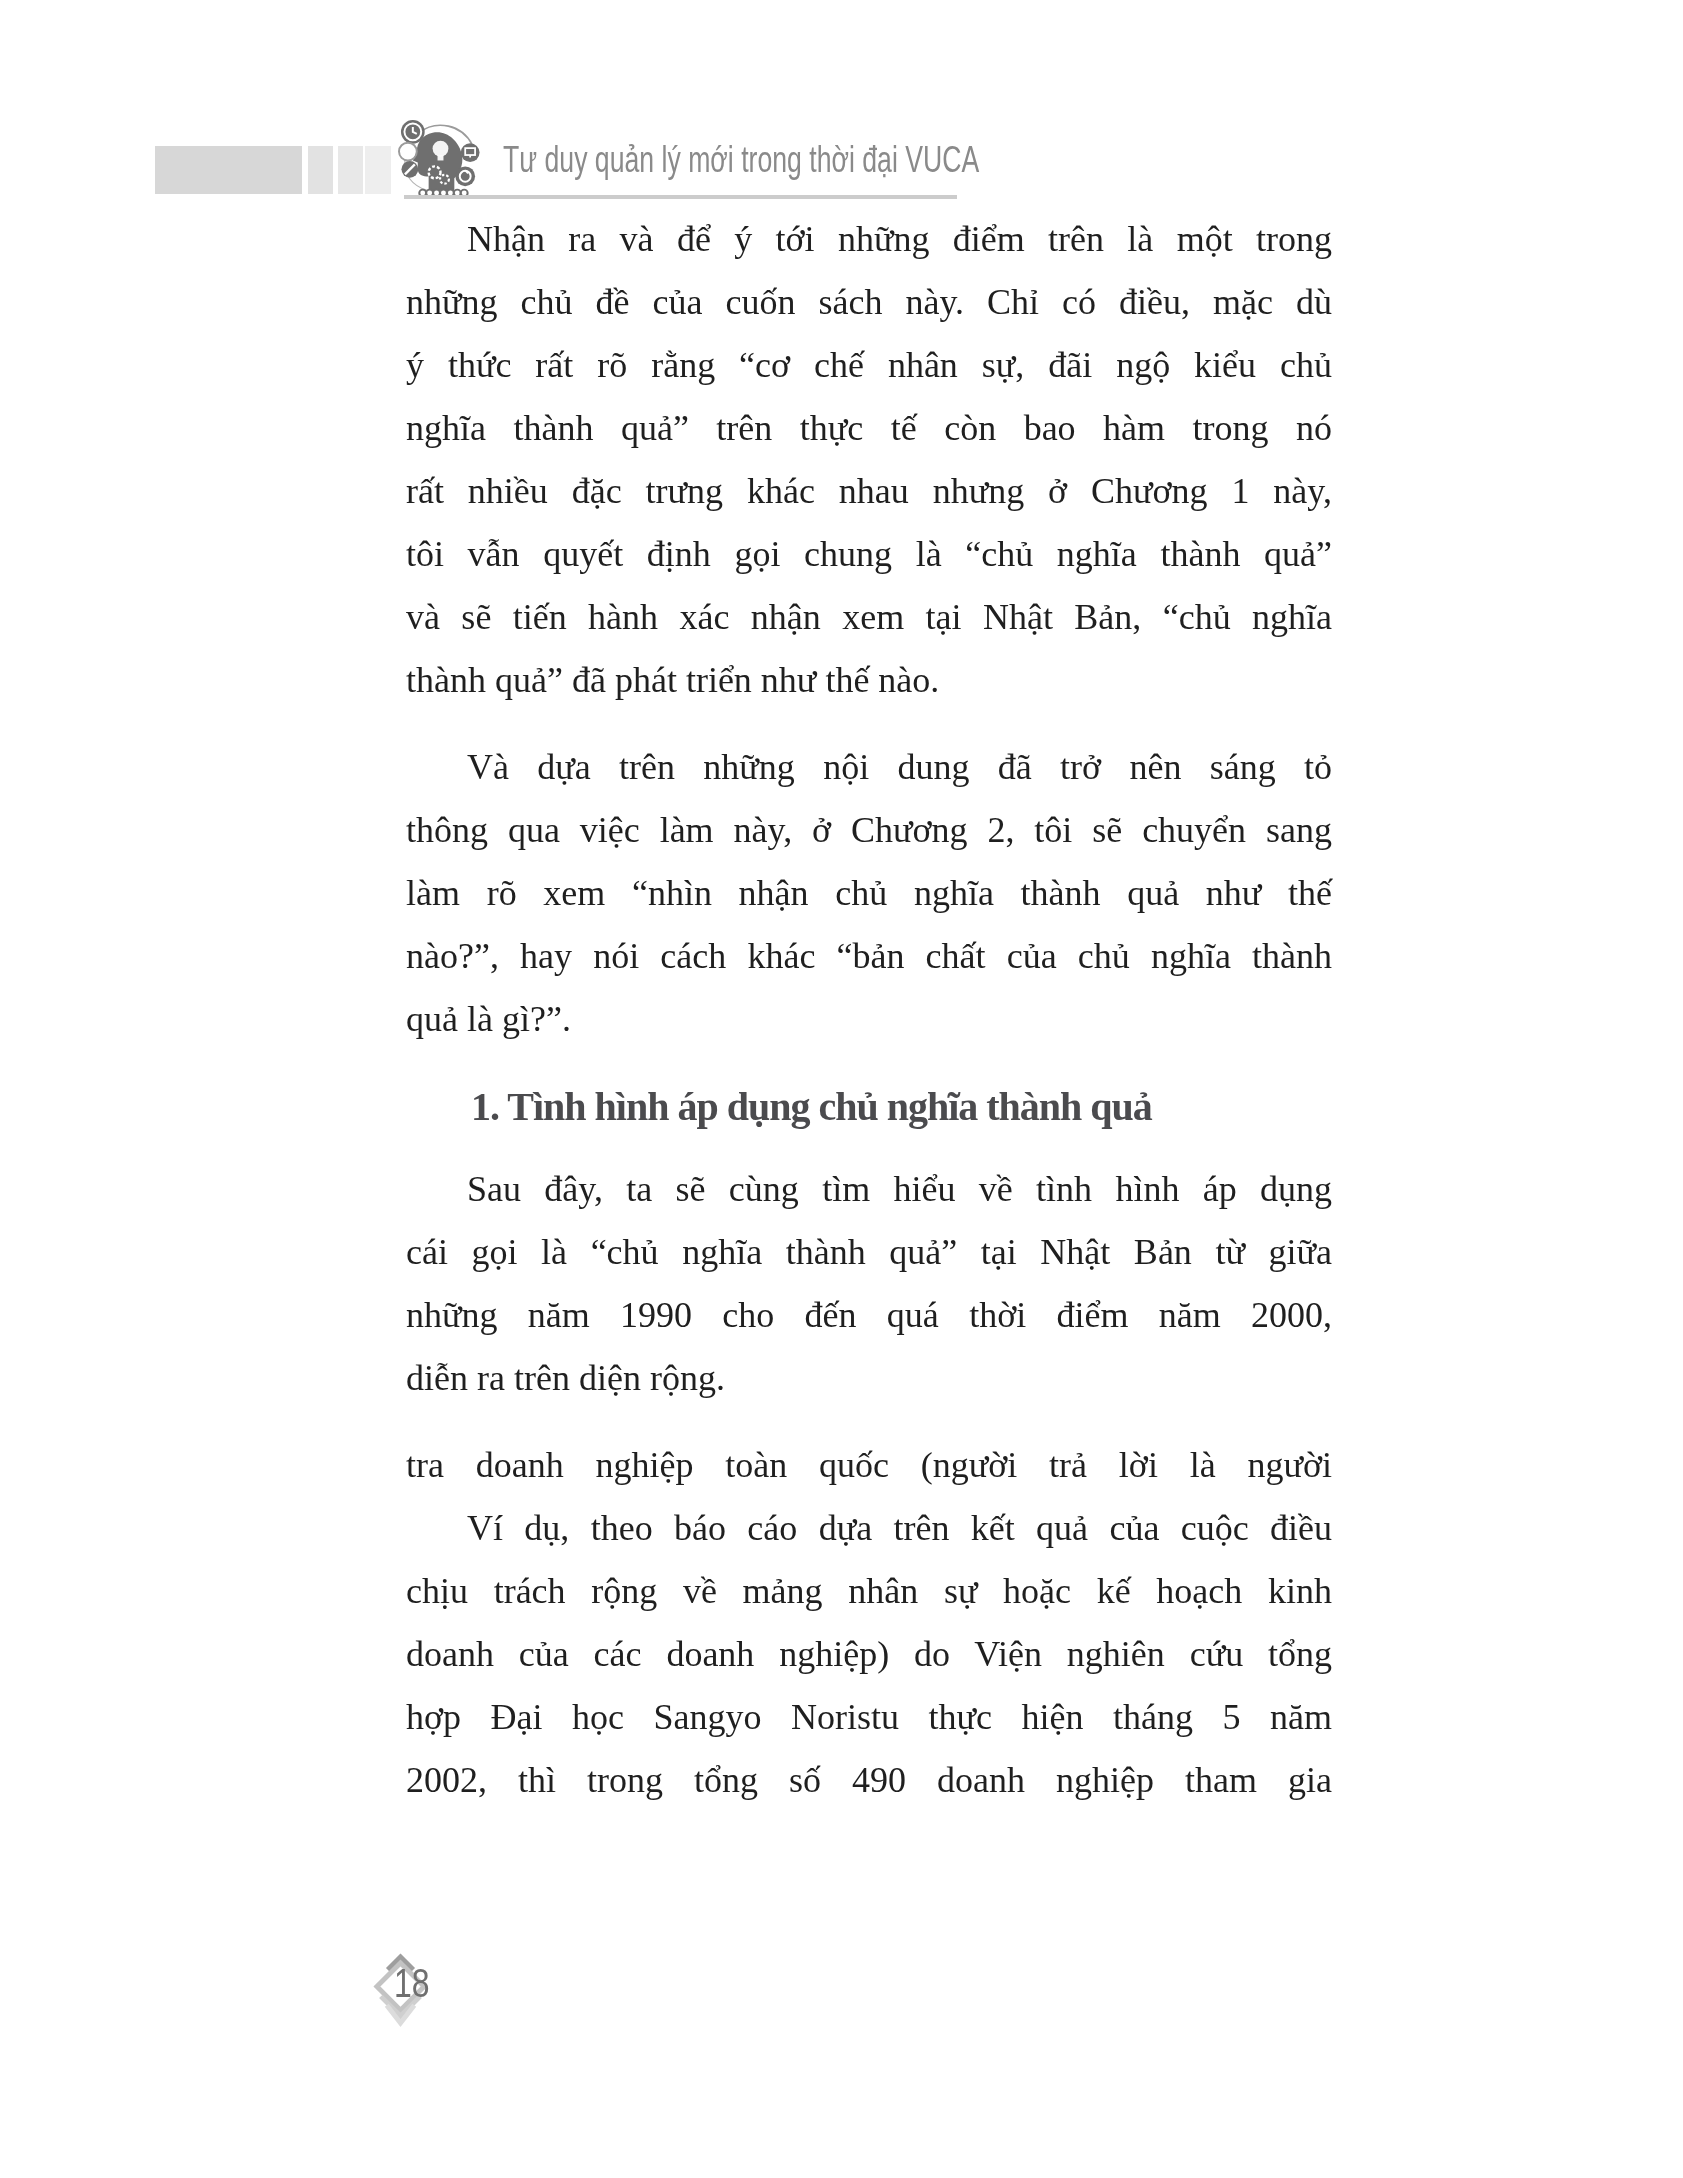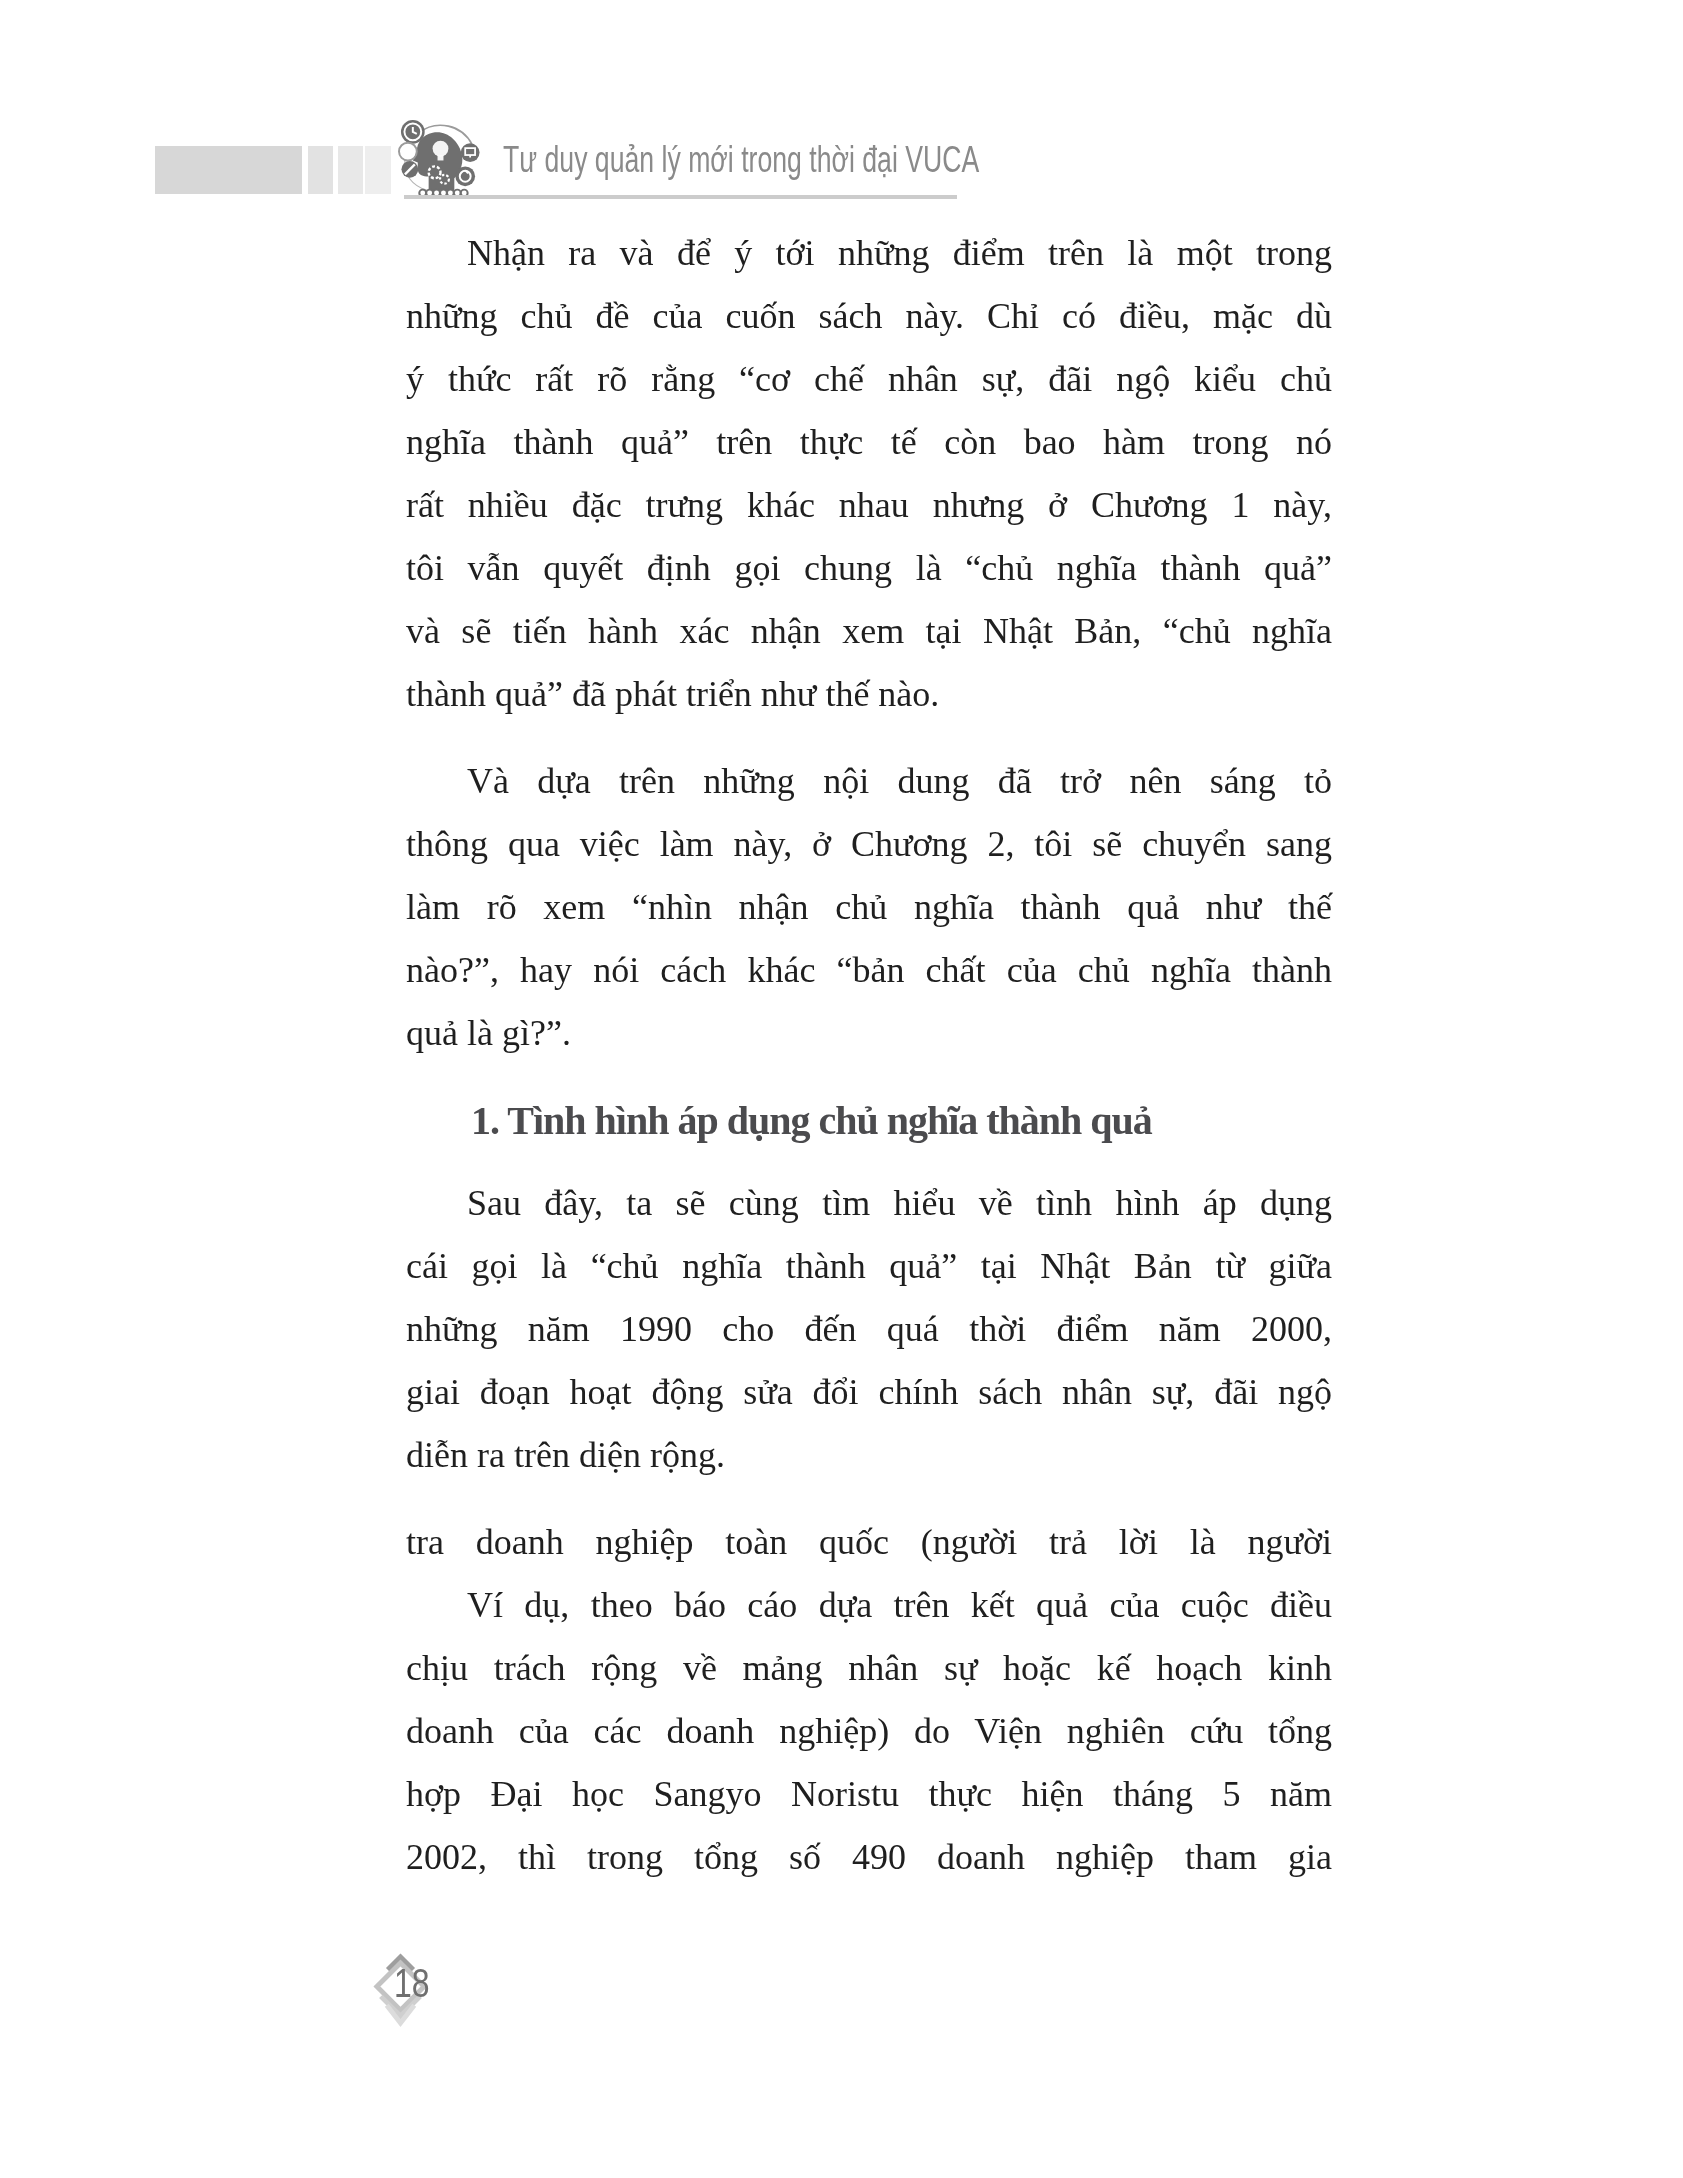--- a/index.html
+++ b/index.html
@@ -15,21 +15,21 @@
   .bar4{left:365px;width:26px;background:#eeeeee;}
   .hdr-icon{position:absolute;left:397px;top:117px;width:87px;height:83px;}
   .hdr-title{
     position:absolute;left:503px;top:135px;height:50px;line-height:50px;
     font-family:"Liberation Sans", sans-serif;font-size:37px;color:#8a8a8a;
     white-space:nowrap;transform:scaleX(0.72);transform-origin:left center;
   }
   .hdr-rule{position:absolute;left:404px;top:195px;width:553px;height:4px;background:#cccccc;}
   
   .content{
-    position:absolute;left:406px;top:222px;width:926px;color:#1f1f1f;
+    position:absolute;left:406px;top:208px;width:926px;color:#1f1f1f;
     font-size:36px;line-height:63px;
   }
   .para{margin:0 0 24px 0;}
   .line{text-align:justify;text-align-last:justify;white-space:normal;}
   .line.first{text-indent:61px;}
   .line.last{text-align-last:left;}
   .heading{
     font-family:Liberation Serif, serif;font-weight:bold;
     font-size:40px;letter-spacing:-1px;color:#4b4b4e;
     padding-left:65px;margin:20px 0;line-height:63px;white-space:nowrap;
@@ -112,21 +112,20 @@
       <div class="line">thông qua việc làm này, ở Chương 2, tôi sẽ chuyển sang</div>
       <div class="line">làm rõ xem “nhìn nhận chủ nghĩa thành quả như thế</div>
       <div class="line">nào?”, hay nói cách khác “bản chất của chủ nghĩa thành</div>
       <div class="line last">quả là gì?”.</div>
     </div>
     <div class="heading">1. Tình hình áp dụng chủ nghĩa thành quả</div>
     <div class="para">
       <div class="line first">Sau đây, ta sẽ cùng tìm hiểu về tình hình áp dụng</div>
       <div class="line">cái gọi là “chủ nghĩa thành quả” tại Nhật Bản từ giữa</div>
       <div class="line">những năm 1990 cho đến quá thời điểm năm 2000,</div>
-      <div class="line">giai đoạn hoạt động sửa đổi chính sách nhân sự, đãi ngộ</div>
       <div class="line last">diễn ra trên diện rộng.</div>
     </div>
     <div class="para">
       <div class="line">tra doanh nghiệp toàn quốc (người trả lời là người</div>
       <div class="line first">Ví dụ, theo báo cáo dựa trên kết quả của cuộc điều</div>
       <div class="line">chịu trách rộng về mảng nhân sự hoặc kế hoạch kinh</div>
       <div class="line">doanh của các doanh nghiệp) do Viện nghiên cứu tổng</div>
       <div class="line">hợp Đại học Sangyo Noristu thực hiện tháng 5 năm</div>
       <div class="line">2002, thì trong tổng số 490 doanh nghiệp tham gia</div>
     </div>

